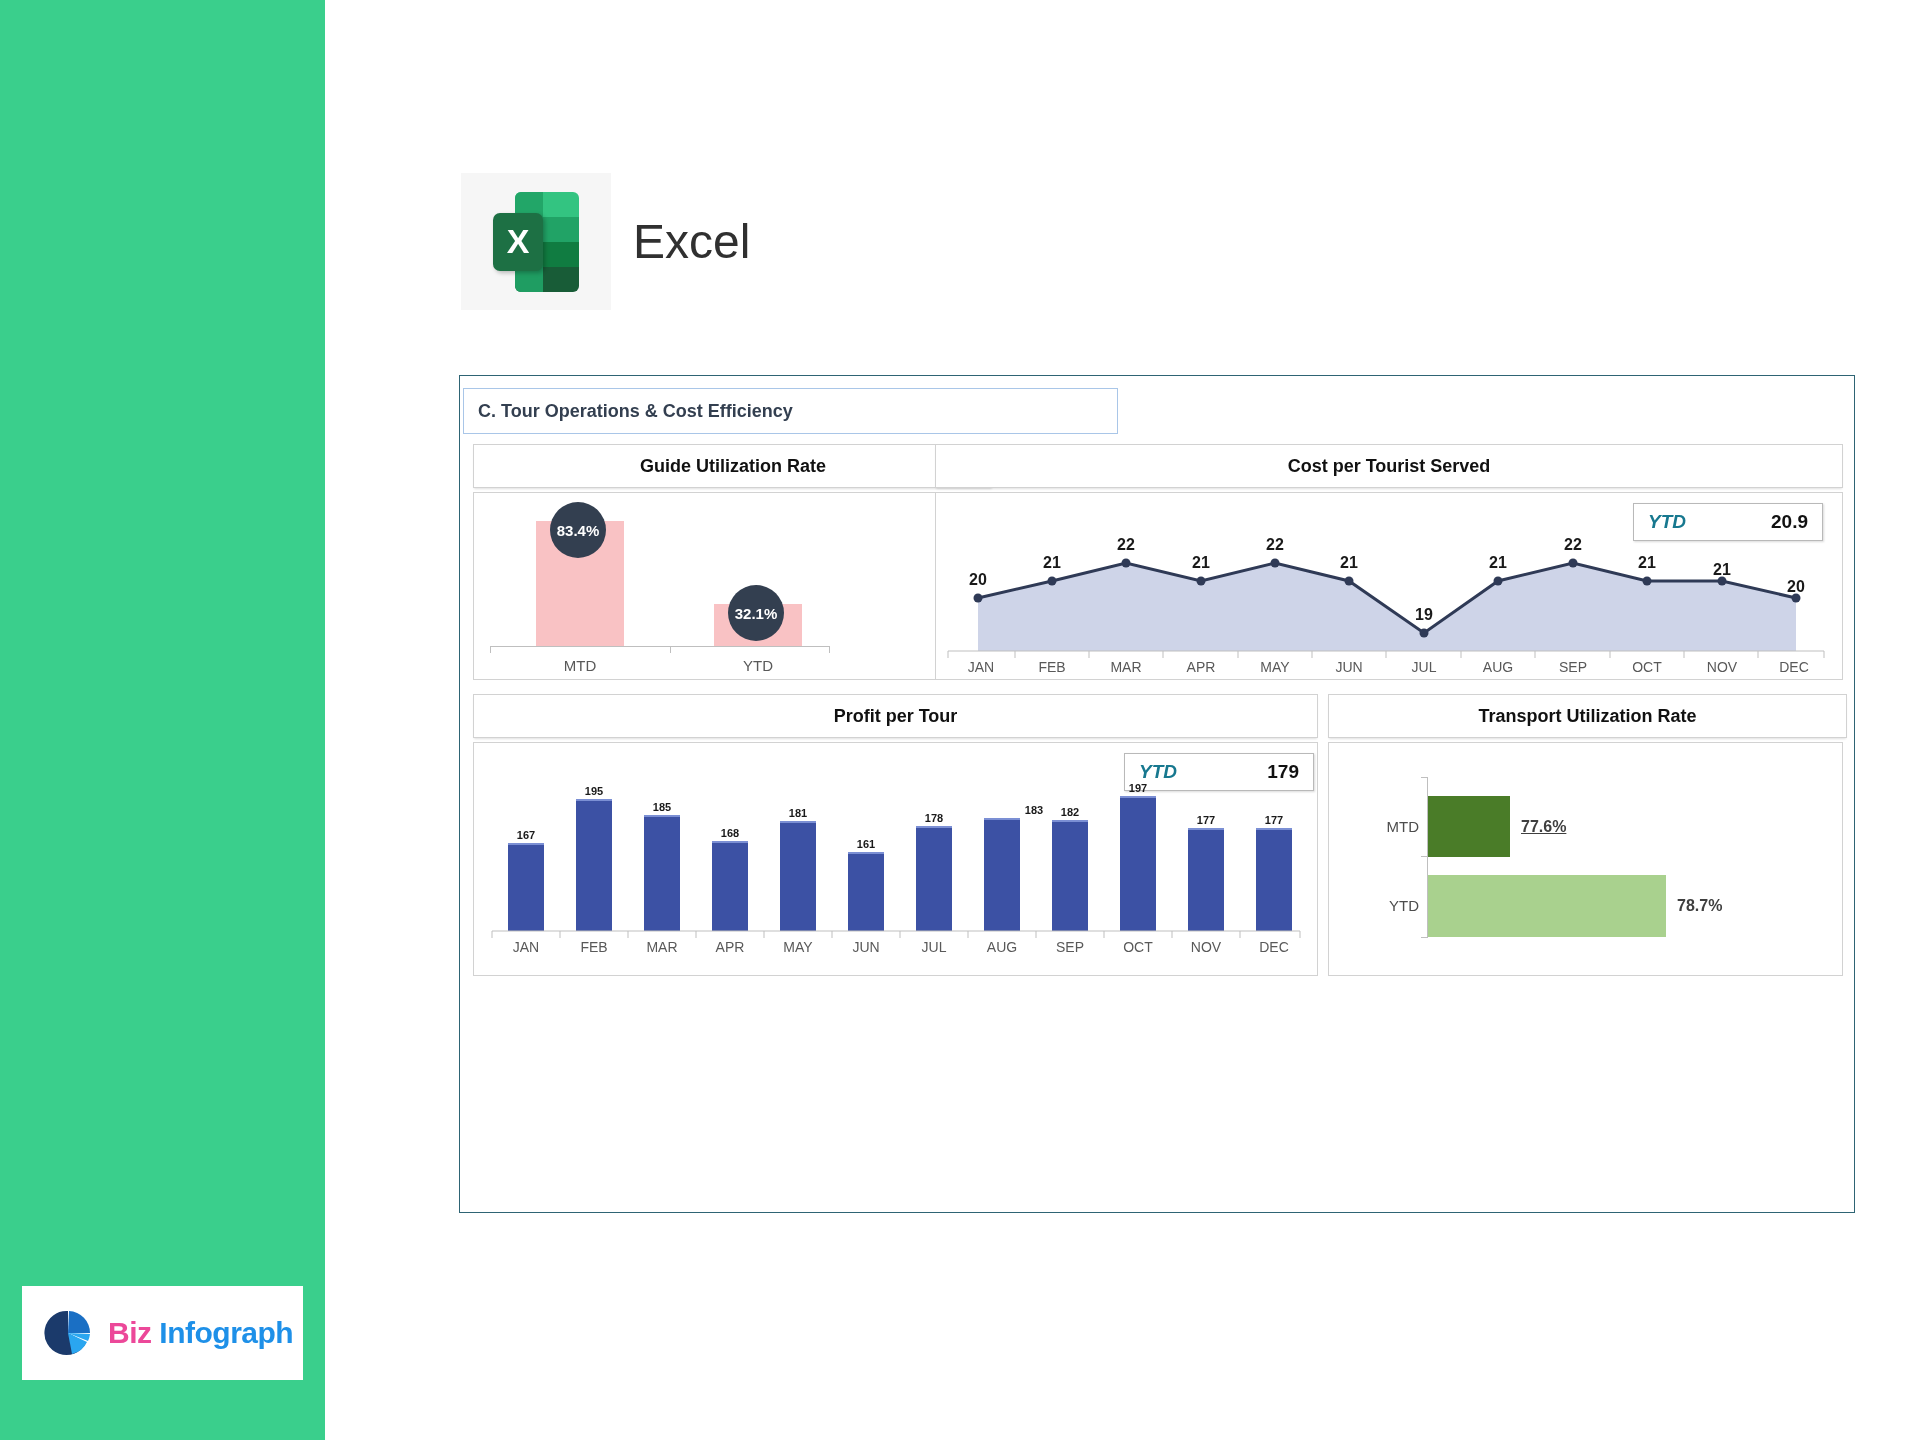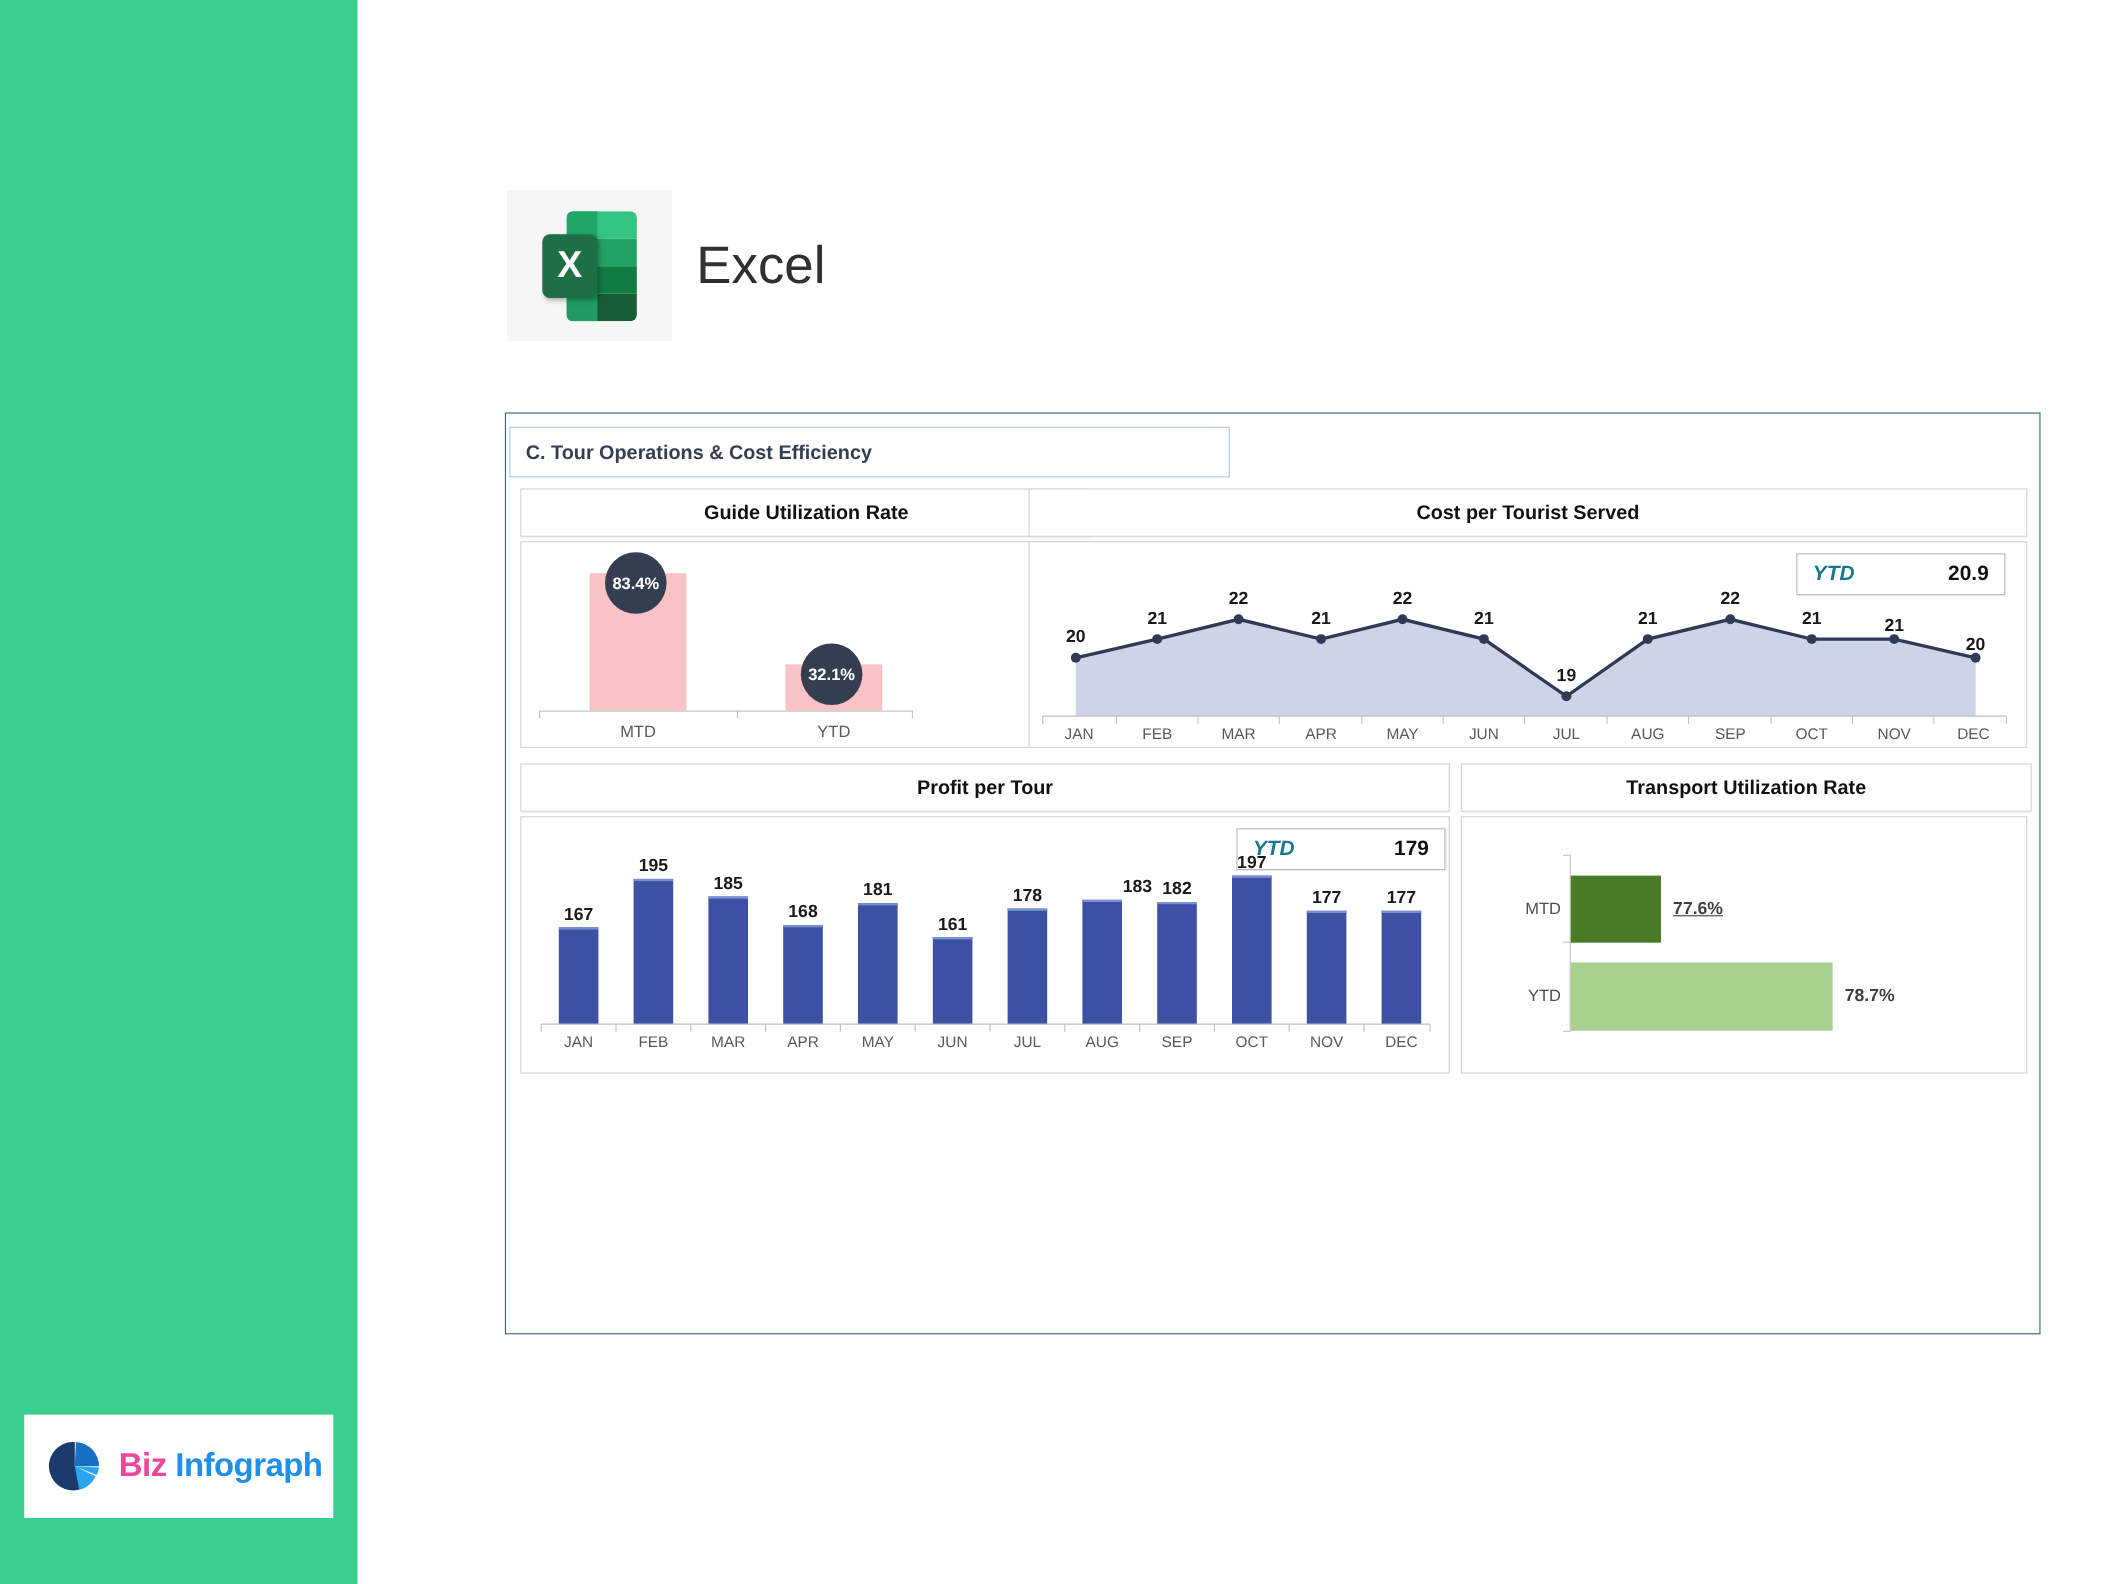--- a/index.html
+++ b/index.html
@@ -90,21 +90,21 @@
   }
   .gu-axis{position:absolute;background:#bfbfbf;}
   .gu-tick-lbl{position:absolute;font-size:15px;color:#595959;text-align:center;}
 
   
   .dp-label{position:absolute;font-size:16px;font-weight:bold;color:#1a1a1a;text-align:center;transform:translateX(-50%);}
   .x-lbl{position:absolute;font-size:14px;color:#595959;text-align:center;transform:translateX(-50%);}
 
   
   .pb-bar{position:absolute;background:#3c51a4;border-top:2px solid #7b8fd4;}
-  .pb-val{position:absolute;font-size:16px;font-weight:bold;color:#1a1a1a;text-align:right;transform:translateX(-50%);}
+  .pb-val{position:absolute;font-size:11px;font-weight:bold;color:#1a1a1a;text-align:right;transform:translateX(-50%);}
 
   
   .tb-bar{position:absolute;}
   .tb-lbl{position:absolute;font-size:15px;color:#4d4d4d;text-align:right;}
   .tb-val{position:absolute;font-size:16px;color:#3f3f3f;font-weight:bold;}
   .tb-axis{position:absolute;background:#bfbfbf;}
 </style>
 </head>
 <body>
 

